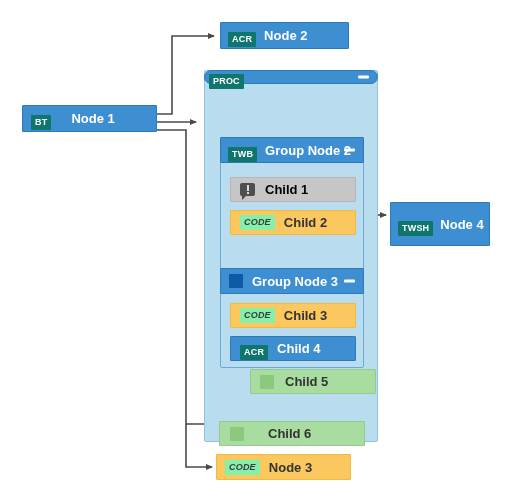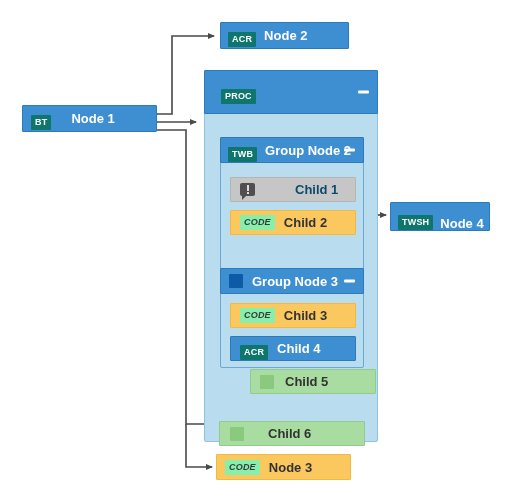--- a/index.html
+++ b/index.html
@@ -85,21 +85,21 @@
     background: #86efac;
     color: #3a3a3a;
     font-style: italic;
   }
 
   
   .node-grey {
     background: #c6c6c6;
     border: 1px solid #b5b5b5;
   }
-  .node-grey .node-label { color: #0c4a6e; margin-left: 30px; }
+  .node-grey .node-label { color: #000000; }
 
   
   .node-green {
     background: #a8dca0;
     border: 1px solid #93cb8b;
   }
   .node-green .node-label { color: #333333; }
   .badge-green {
     background: #8bc97f;
     border-radius: 1px;
@@ -217,33 +217,33 @@
   <div class="node node-blue" style="left:22px; top:105px; width:135px; height:27px; padding-left:8px; gap:20px;">
     <span class="badge badge-blue" style="padding:3px 4px;">BT</span>
     <span class="node-label">Node 1</span>
   </div>
 
   <div class="node node-blue" style="left:220px; top:22px; width:129px; height:27px; padding-left:7px; gap:8px;">
     <span class="badge badge-blue" style="padding:3px 4px;">ACR</span>
     <span class="node-label">Node 2</span>
   </div>
 
-  <div class="node node-blue" style="left:390px; top:202px; width:100px; height:29px; padding-left:7px; gap:7px;align-items:flex-end;">
+  <div class="node node-blue" style="left:390px; top:202px; width:100px; height:44px; padding-left:7px; gap:7px;">
     <span class="badge badge-blue" style="padding:3px 4px;">TWSH</span>
     <span class="node-label">Node 4</span>
   </div>
 
   <div class="node node-amber" style="left:216px; top:454px; width:135px; height:26px; padding-left:8px; gap:9px;">
     <span class="badge badge-amber" style="padding:3px 4px;">CODE</span>
     <span class="node-label">Node 3</span>
   </div>
 
   <div class="group" style="left:204px; top:70px; width:174px; height:372px;">
 
-    <div class="group-header" style="left:-1px; top:-1px; width:174px; height:44px; padding-left:16px; gap:8px;">
+    <div class="group-header" style="left:-1px; top:-1px; width:174px; height:14px; padding-left:4px; gap:8px;border-radius:10px;">
       <span class="badge badge-blue" style="padding:3px 4px;">PROC</span>
       <span class="collapse-btn"></span>
     </div>
 
     <div class="group-inner" style="left:15px; top:66px; width:144px; height:138px;">
 
       <div class="group-header" style="left:-1px; top:-1px; width:144px; height:26px; padding-left:7px; gap:8px;">
         <span class="badge badge-blue" style="padding:3px 4px;">TWB</span>
         <span class="node-label">Group Node 2</span>
         <span class="collapse-btn"></span>

